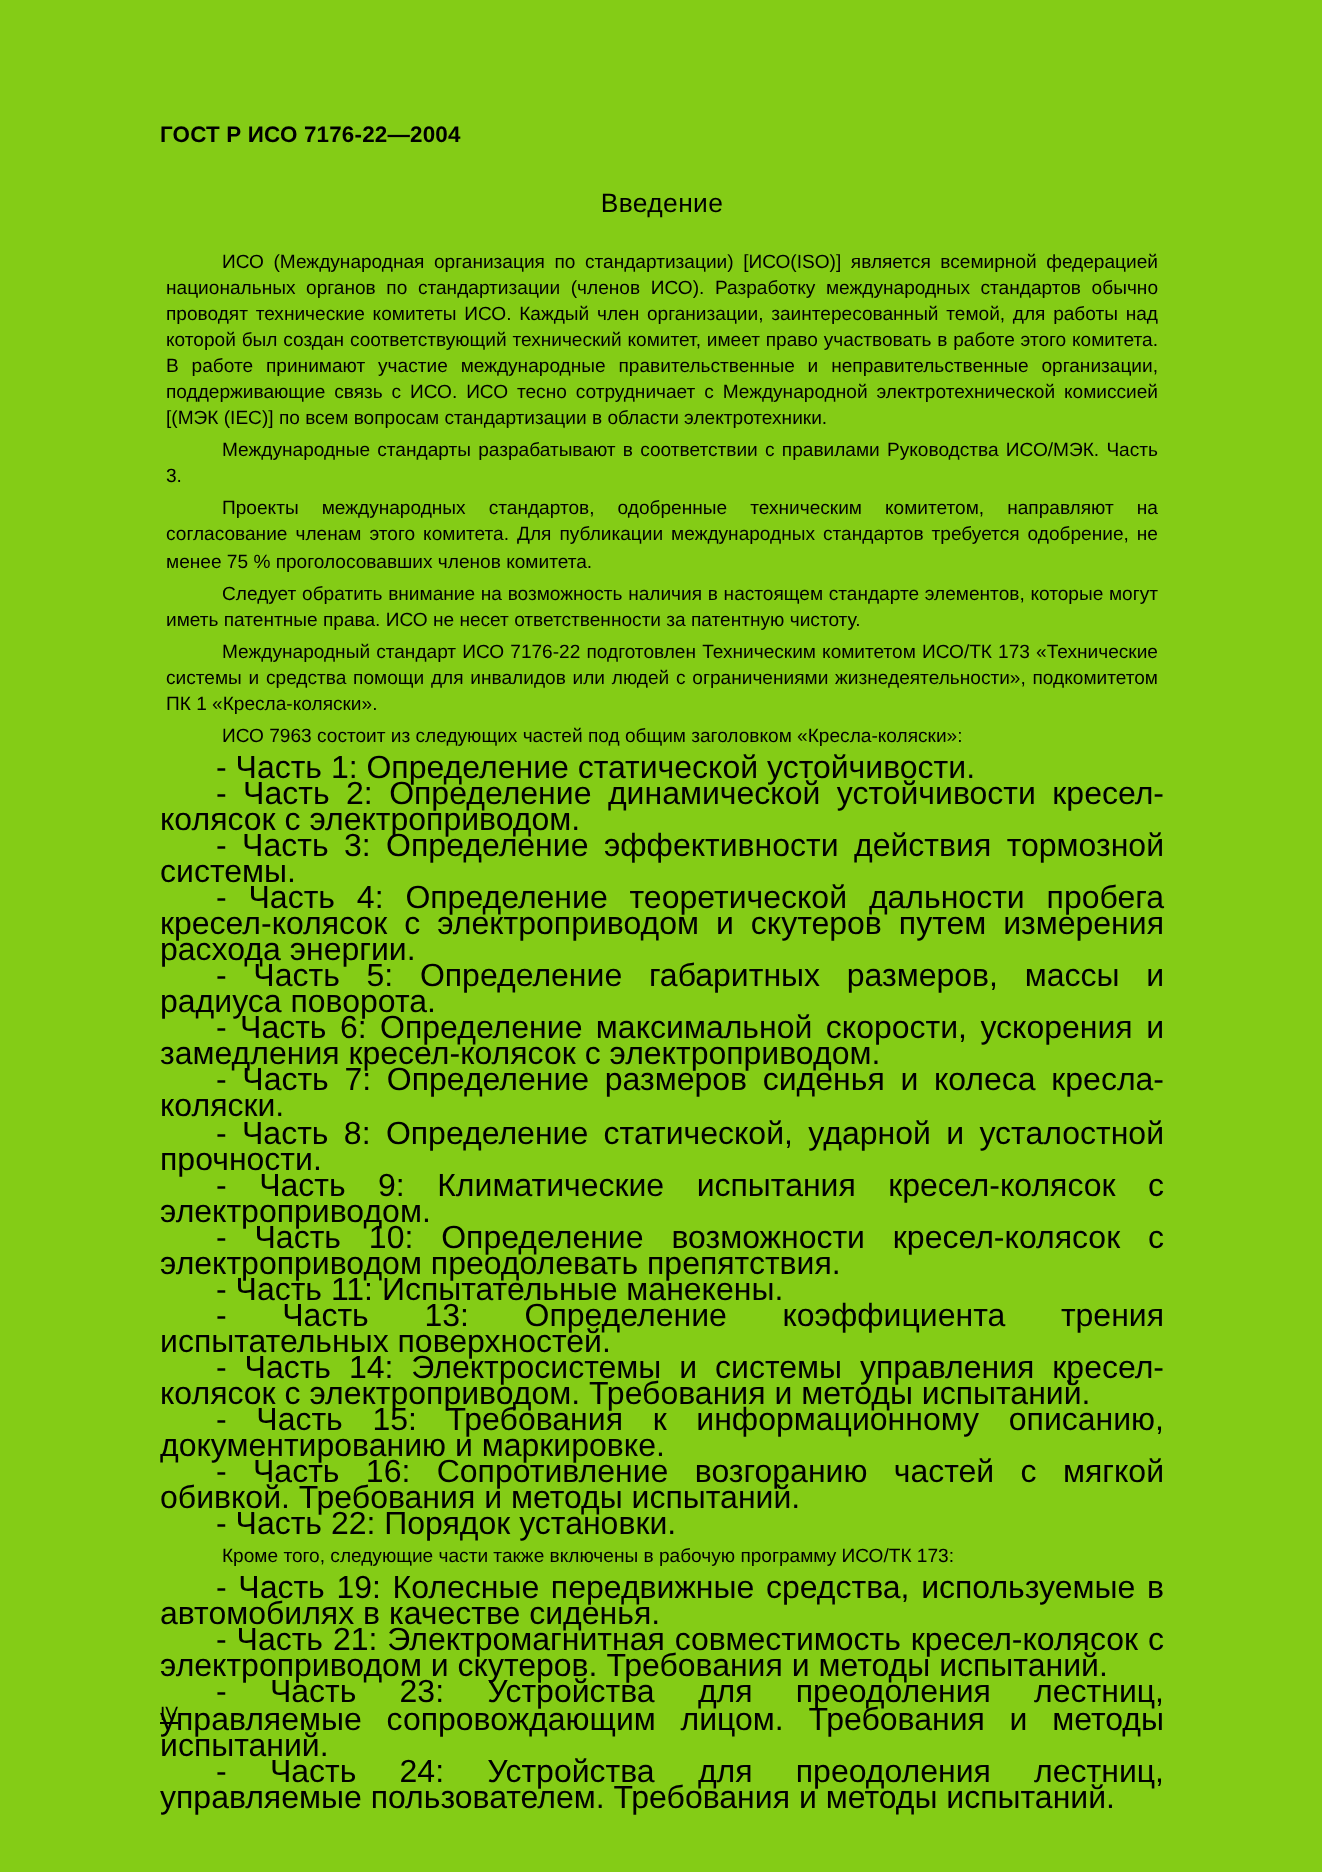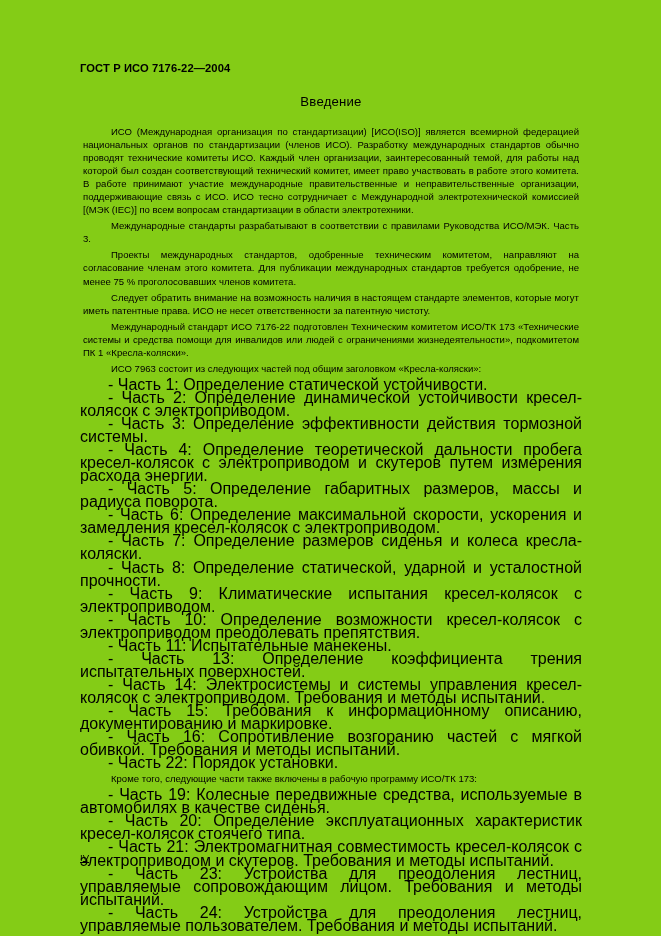--- a/index.html
+++ b/index.html
@@ -106,21 +106,20 @@
     <p class="list-item">-  Часть  11:  Испытательные манекены.</p>
     <p class="list-item">-  Часть  13:  Определение коэффициента трения испытательных поверхностей.</p>
     <p class="list-item">-  Часть  14:  Электросистемы и системы управления кресел-колясок с электроприводом. Требования и методы испытаний.</p>
     <p class="list-item">-  Часть  15:  Требования к информационному описанию, документированию и маркировке.</p>
     <p class="list-item">-  Часть  16:  Сопротивление возгоранию частей с мягкой обивкой. Требования и методы испытаний.</p>
     <p class="list-item">-  Часть  22:  Порядок установки.</p>
 
     <p class="para">Кроме того, следующие части также включены в рабочую программу ИСО/ТК 173:</p>
 
     <p class="list-item">-  Часть  19:  Колесные передвижные средства, используемые в автомобилях в качестве сиденья.</p>
-    <p class="list-item">-  Часть  20:  Определение эксплуатационных характеристик кресел-колясок стоячего типа.</p>
     <p class="list-item">-  Часть  21:  Электромагнитная совместимость кресел-колясок с электроприводом и скутеров. Требования и методы испытаний.</p>
     <p class="list-item">-  Часть  23:  Устройства для преодоления лестниц, управляемые сопровождающим лицом. Требования и методы испытаний.</p>
     <p class="list-item">-  Часть  24:  Устройства для преодоления лестниц, управляемые пользователем. Требования и методы испытаний.</p>
 
   </div>
 
   <div class="page-number">IV</div>
 
 </div>
 

